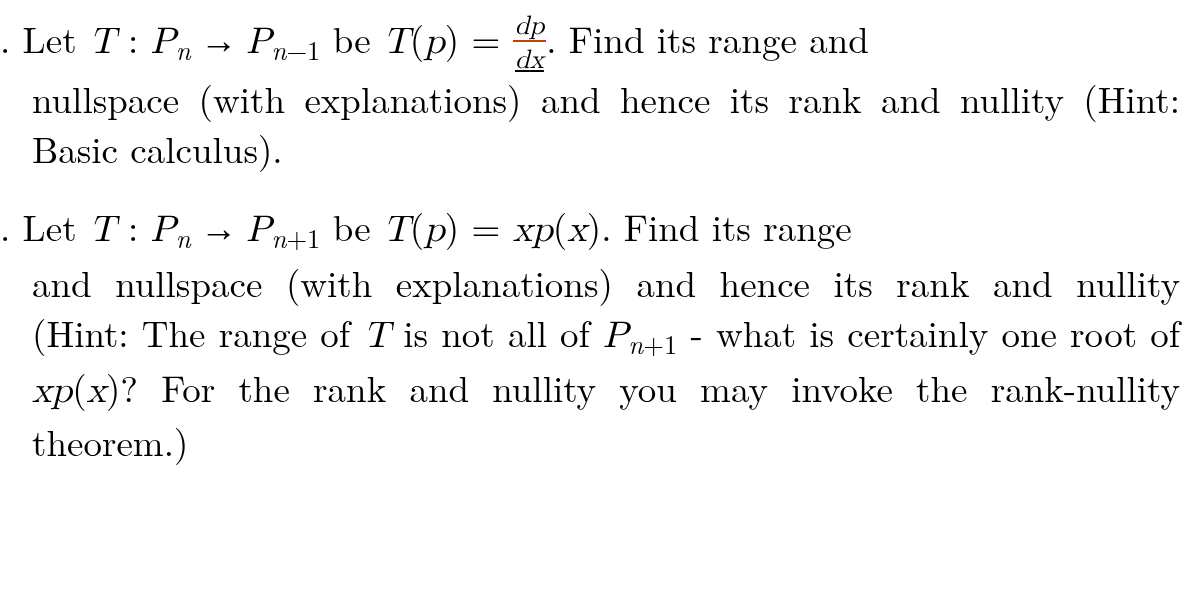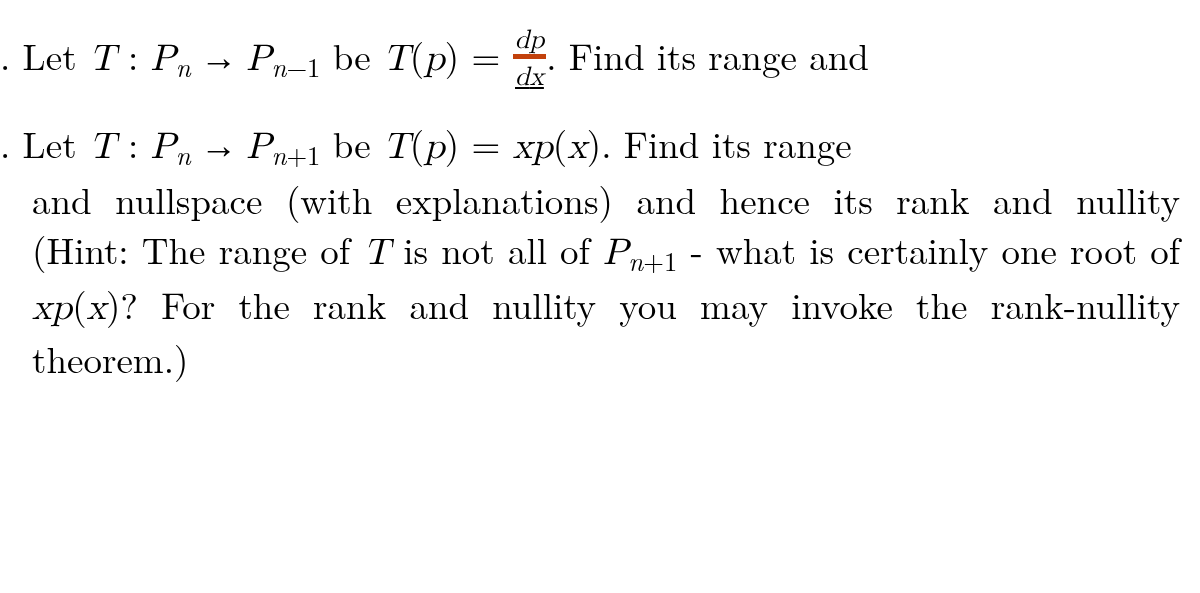--- a/index.html
+++ b/index.html
@@ -6,21 +6,21 @@
     margin: 0;
     padding: 0;
     background: #ffffff;
     width: 1200px;
     height: 593px;
     overflow: hidden;
     font-family: "Latin Modern Roman", "Computer Modern", "Times New Roman", serif;
     color: #000000;
   }
   .page {
-    padding: 24px 20px 10px 0;
+    padding: 10px 20px 10px 0;
   }
   .problem {
     font-size: 37px;
     line-height: 1.35;
     margin-bottom: 28px;
     text-align: justify;
   }
   .problem .first-line {
     display: block;
     padding-left: 0;
@@ -45,41 +45,42 @@
   }
   .frac {
     display: inline-block;
     vertical-align: -0.55em;
     text-align: center;
     line-height: 1;
     font-size: 0.72em;
   }
   .frac .num {
     display: block;
-    border-bottom: 5px solid #c2410c;
+    border-bottom: 2px solid #c2410c;
     padding: 0 2px;
   }
   .frac .den {
     display: block;
     padding: 2px 2px 0 2px;
     text-decoration: underline;
   }
   .arrow {
     font-family: "Times New Roman", serif;
   }
 </style>
 </head>
 <body>
 
 <div class="page">
 
   <div class="problem">
     <span class="first-line">
       <span>. Let </span><span class="math-i">T</span><span> : </span><span class="math-i">P</span><span class="sub">n</span><span class="arrow"> → </span><span class="math-i">P</span><span class="sub">n</span><span class="subr">−1</span><span> be </span><span class="math-i">T</span><span>(</span><span class="math-i">p</span><span>)</span><span> = </span><span class="frac"><span class="num"><span class="math-i">d</span><span class="math-i">p</span></span><span class="den"><span class="math-i">d</span><span class="math-i">x</span></span></span><span>.  Find its range and</span>
     </span>
+    <span class="rest">nullspace (with explanations) and hence its rank and nullity (Hint: Basic calculus).</span>
   </div>
 
   <div class="problem">
     <span class="first-line">
       <span>. Let </span><span class="math-i">T</span><span> : </span><span class="math-i">P</span><span class="sub">n</span><span class="arrow"> → </span><span class="math-i">P</span><span class="sub">n</span><span class="subr">+1</span><span> be </span><span class="math-i">T</span><span>(</span><span class="math-i">p</span><span>)</span><span> = </span><span class="math-i">x</span><span class="math-i">p</span><span>(</span><span class="math-i">x</span><span>)</span><span>.  Find its range</span>
     </span>
     <span class="rest">
       <span>and nullspace (with explanations) and hence its rank and nullity (Hint: The range of </span><span class="math-i">T</span><span> is not all of </span><span class="math-i">P</span><span class="sub">n</span><span class="subr">+1</span><span> - what is certainly one root of </span><span class="math-i">x</span><span class="math-i">p</span><span>(</span><span class="math-i">x</span><span>)</span><span>? For the rank and nullity you may invoke the rank-nullity theorem.)</span>
     </span>
   </div>

